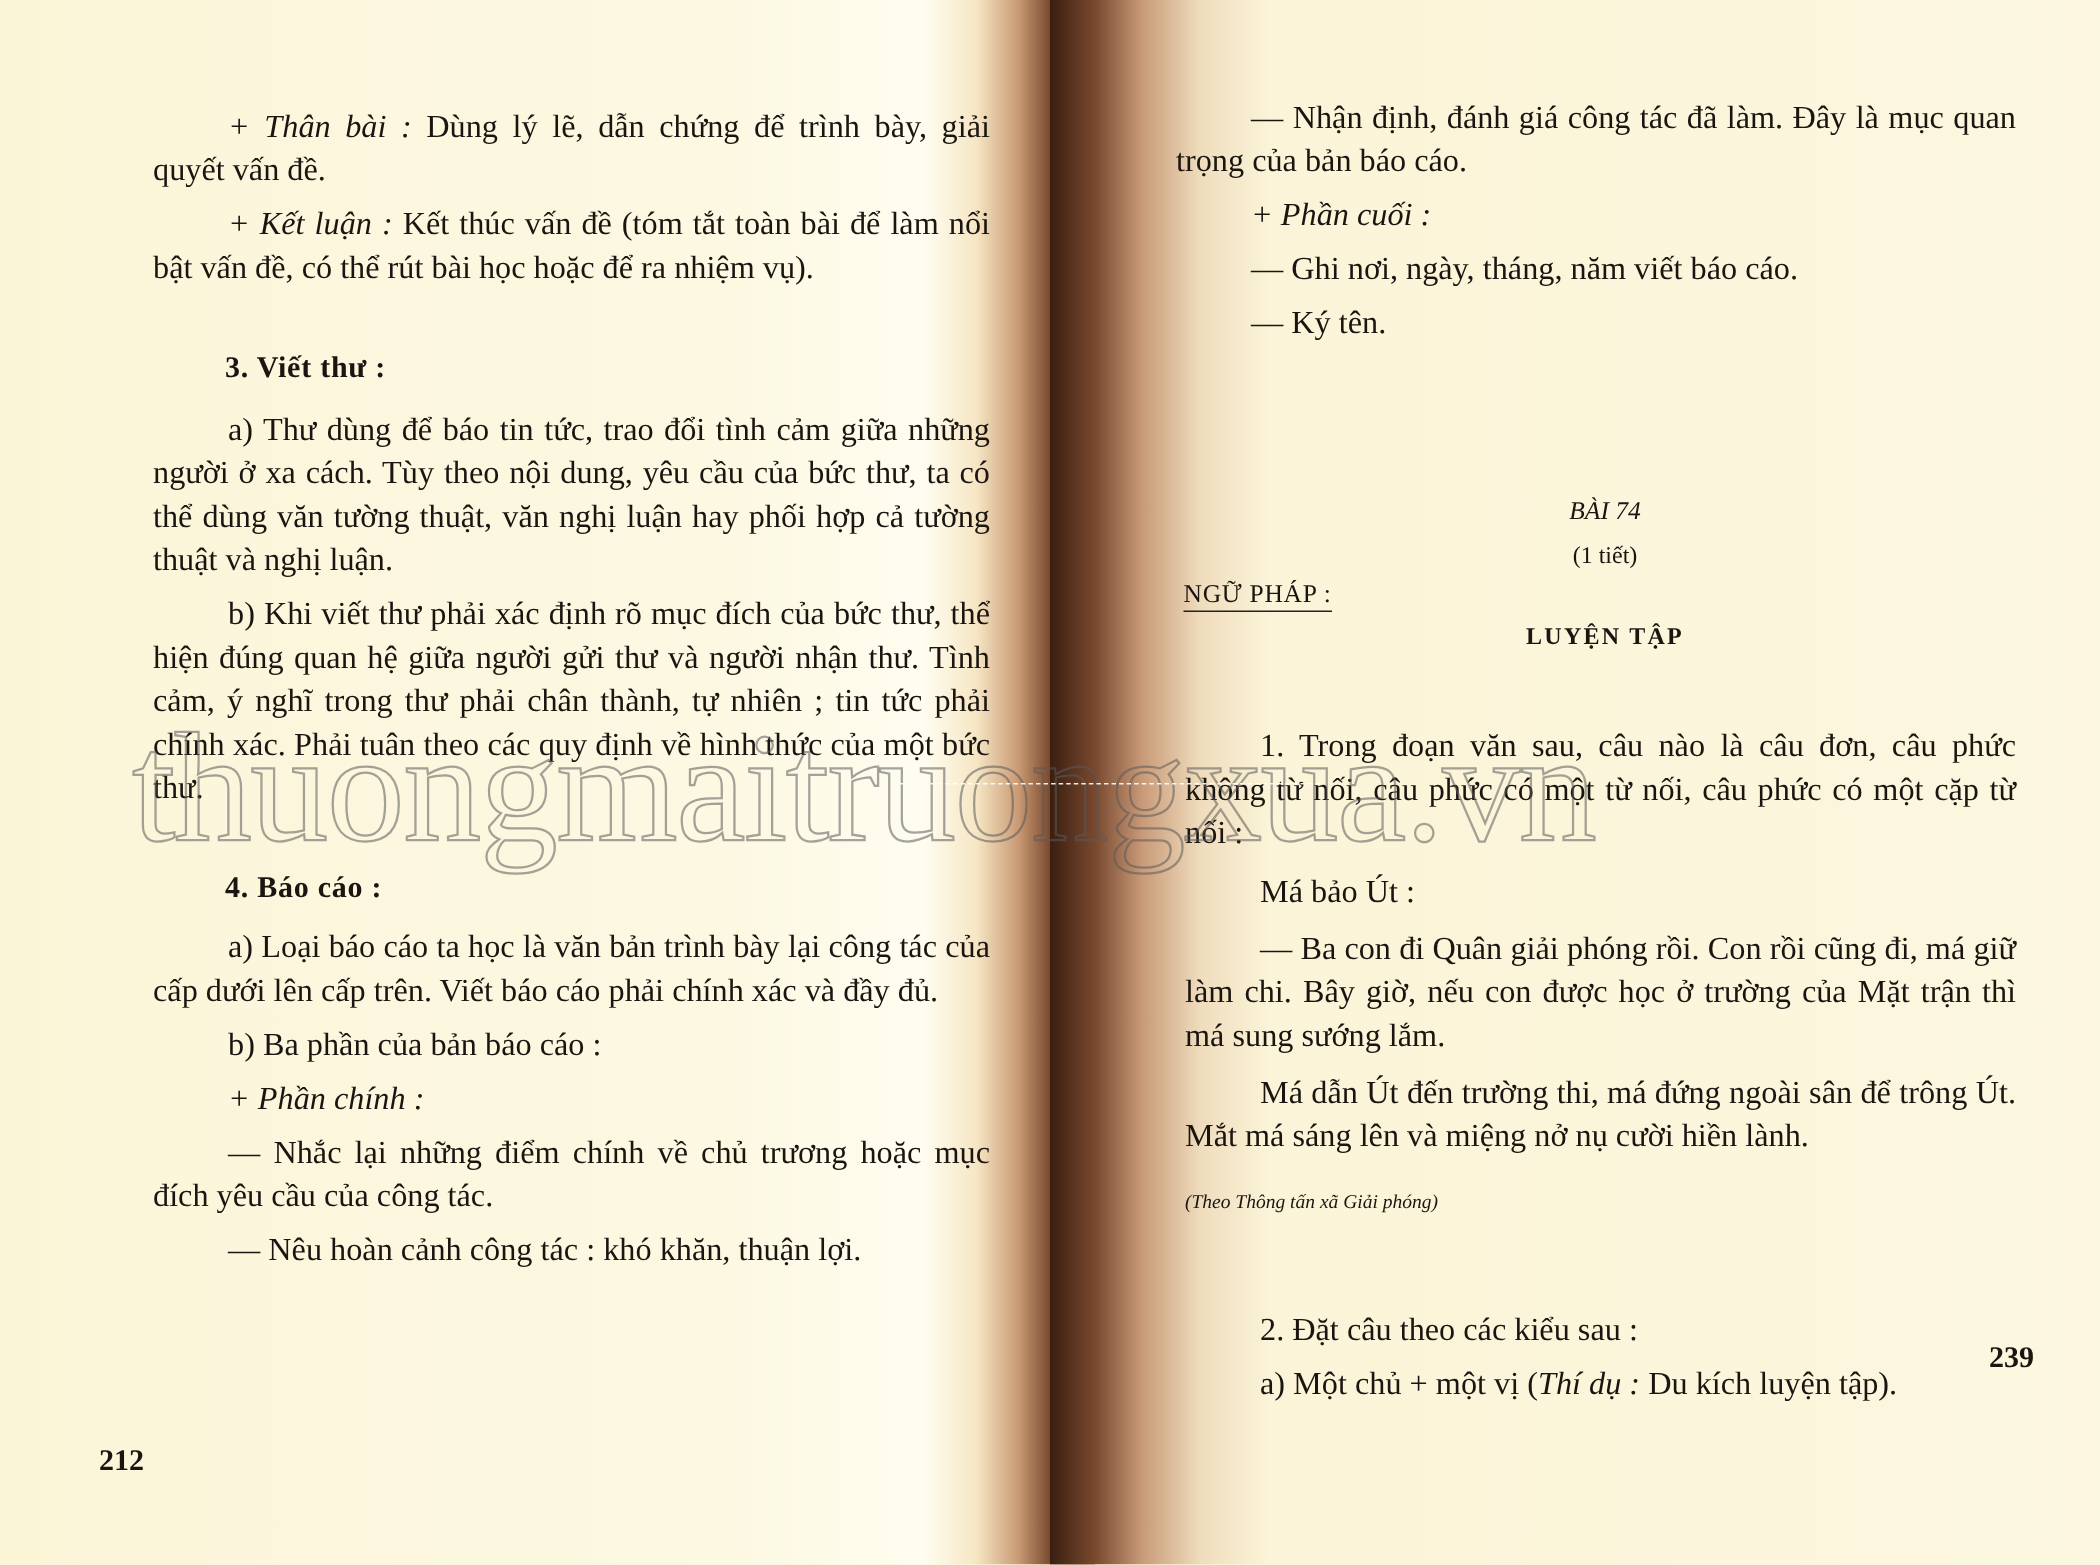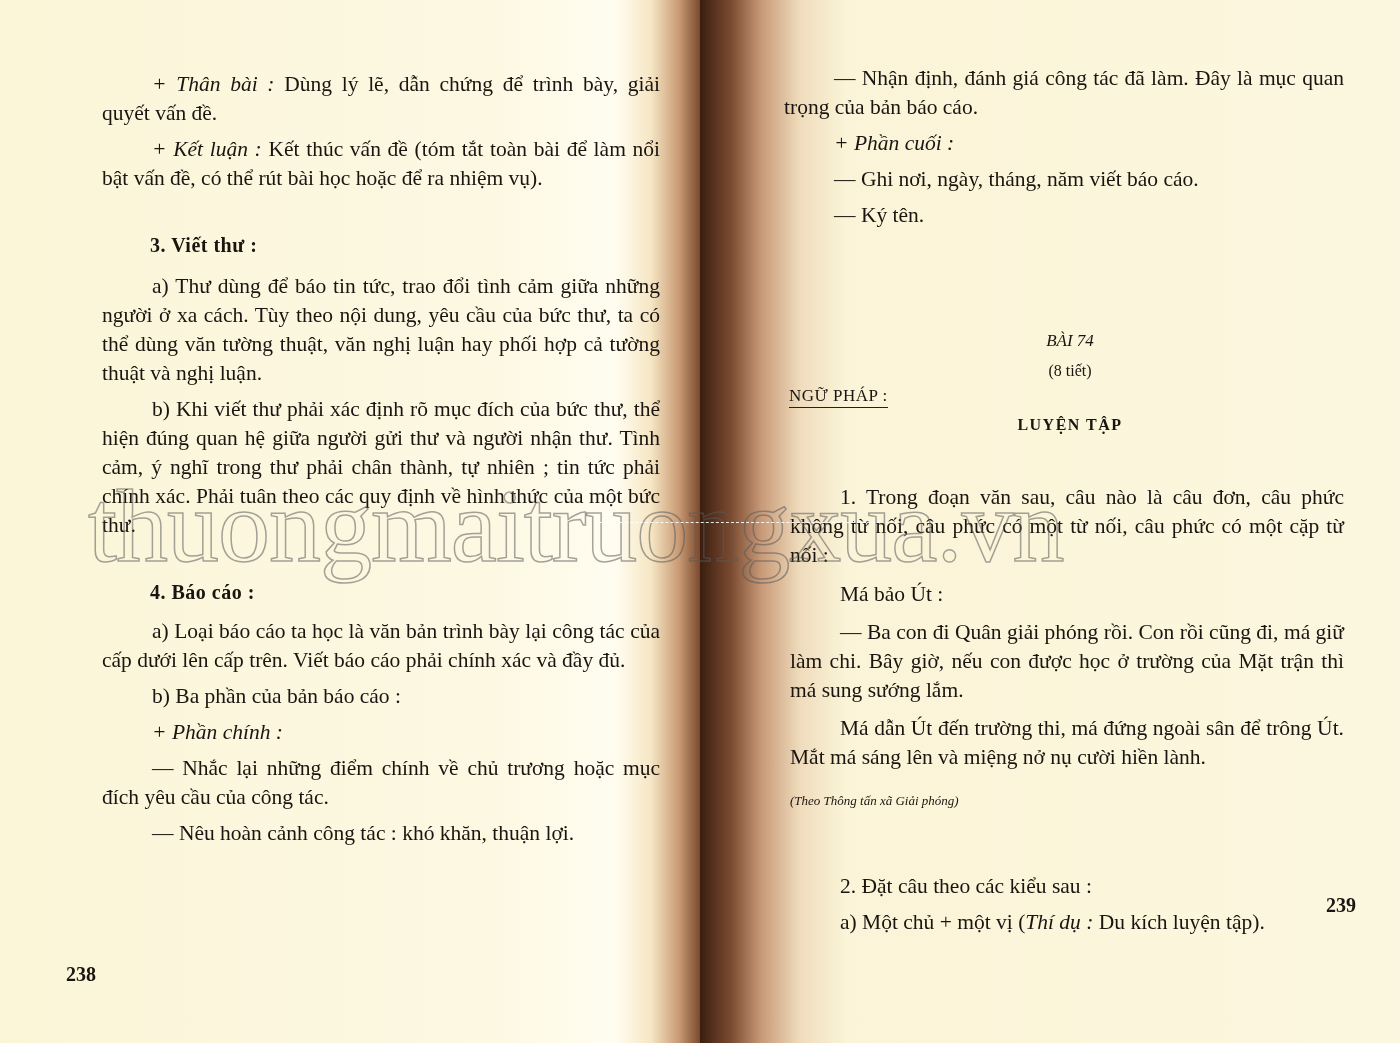--- a/index.html
+++ b/index.html
@@ -69,36 +69,36 @@
 
       <p class="para indent heading" style="margin-top:38px; text-indent:48px;">4. Báo cáo :</p>
 
       <p class="para indent" style="margin-top:10px;">a) Loại báo cáo ta học là văn bản trình bày lại công tác của cấp dưới lên cấp trên. Viết báo cáo phải chính xác và đầy đủ.</p>
       <p class="para indent" style="margin-top:7px;">b) Ba phần của bản báo cáo :</p>
       <p class="para indent it" style="margin-top:7px;">+ Phần chính :</p>
       <p class="para indent" style="margin-top:7px;">— Nhắc lại những điểm chính về chủ trương hoặc mục đích yêu cầu của công tác.</p>
       <p class="para indent" style="margin-top:7px;">— Nêu hoàn cảnh công tác : khó khăn, thuận lợi.</p>
     </div>
 
-    <div class="pagenum" style="left:66px; top:963px;">238</div>
+    <div class="pagenum" style="left:66px; top:963px;">212</div>
   </div>
 
   <div class="gutter"></div>
 
   <div class="page page-right">
 
     <div class="text" style="left:84px; top:64px; width:560px;">
       <p class="para indent">— Nhận định, đánh giá công tác đã làm. Đây là mục quan trọng của bản báo cáo.</p>
       <p class="para indent it" style="margin-top:7px;">+ Phần cuối :</p>
       <p class="para indent" style="margin-top:7px;">— Ghi nơi, ngày, tháng, năm viết báo cáo.</p>
       <p class="para indent" style="margin-top:7px;">— Ký tên.</p>
     </div>
 
     <div class="center it" style="position:absolute; left:270px; top:331px; width:200px; font-size:17px;">BÀI 74</div>
-    <div class="center" style="position:absolute; left:270px; top:362px; width:200px; font-size:16px;">(8 tiết)</div>
+    <div class="center" style="position:absolute; left:270px; top:362px; width:200px; font-size:16px;">(1 tiết)</div>
     <div style="position:absolute; left:89px; top:386px;">
       <span class="label-underline">NGỮ PHÁP :</span>
     </div>
     <div class="center lesson-title" style="position:absolute; left:220px; top:416px; width:300px;">LUYỆN TẬP</div>
 
     <div class="text" style="left:90px; top:483px; width:554px;">
       <p class="para indent">1. Trong đoạn văn sau, câu nào là câu đơn, câu phức không từ nối, câu phức có một từ nối, câu phức có một cặp từ nối :</p>
       <p class="para indent" style="margin-top:10px;">Má bảo Út :</p>
       <p class="para indent" style="margin-top:9px;">— Ba con đi Quân giải phóng rồi. Con rồi cũng đi, má giữ làm chi. Bây giờ, nếu con được học ở trường của Mặt trận thì má sung sướng lắm.</p>
       <p class="para indent" style="margin-top:9px;">Má dẫn Út đến trường thi, má đứng ngoài sân để trông Út. Mắt má sáng lên và miệng nở nụ cười hiền lành.</p>

